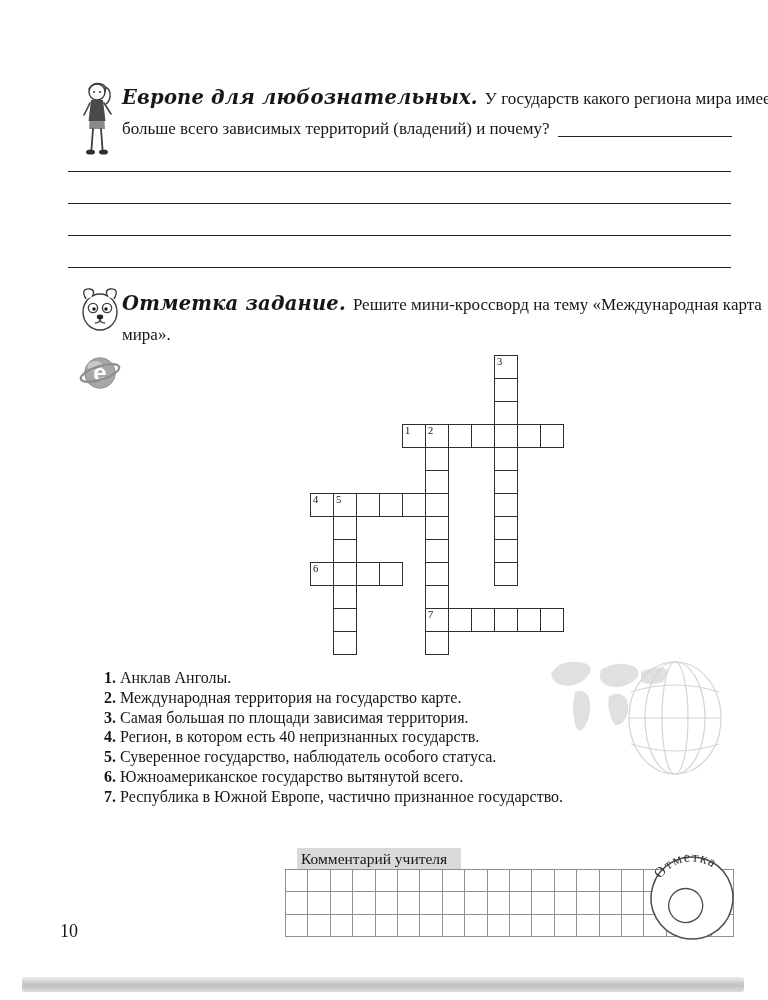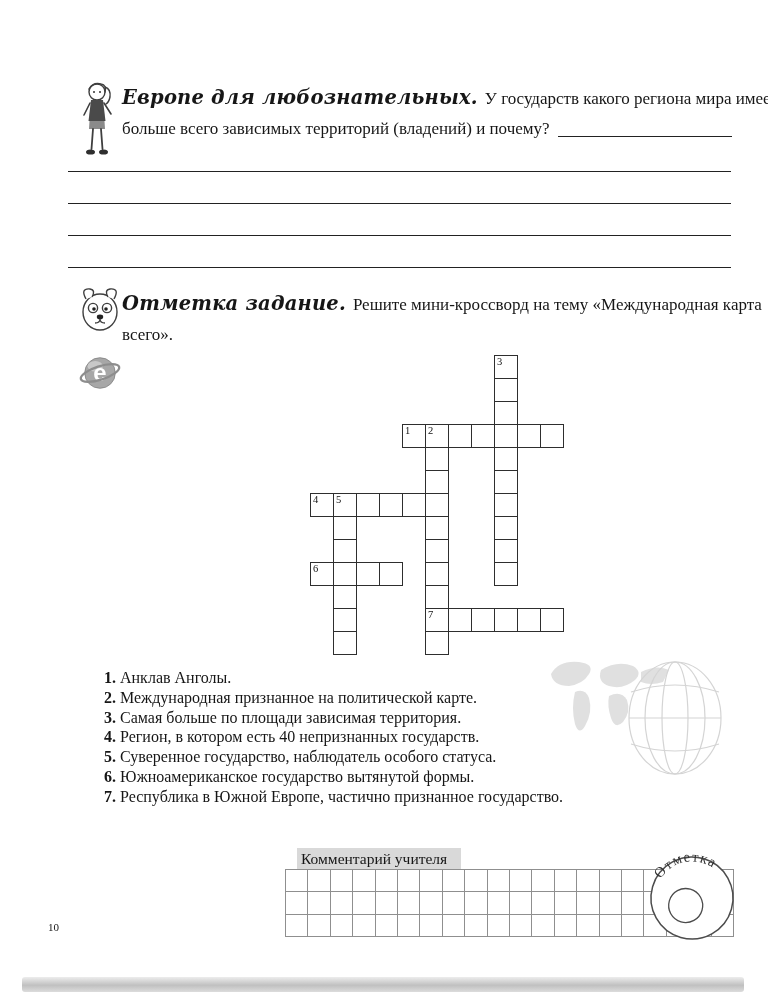--- a/index.html
+++ b/index.html
@@ -29,21 +29,21 @@
   .tlabel{position:absolute;left:297px;top:848px;background:#d9d9d9;font-size:15.5px;line-height:21px;padding:0 14px 0 4px;}
   .tgrid{position:absolute;left:285px;top:869px;width:448px;height:67px;
     border-right:1px solid #8f8f8f;border-bottom:1px solid #8f8f8f;
     background-image:
       repeating-linear-gradient(to right,#8f8f8f 0,#8f8f8f 1px,transparent 1px,transparent 22.4px),
       repeating-linear-gradient(to bottom,#8f8f8f 0,#8f8f8f 1px,transparent 1px,transparent 22.33px);}
   .stamp{position:absolute;left:644px;top:850px;width:96px;height:96px;transform:rotate(16deg);z-index:3;}
 
   .page-edge{position:absolute;left:22px;top:977px;width:722px;height:15px;border-radius:3px;
     background:linear-gradient(to bottom,#ededed,#c0c0c0 55%,#dcdcdc);}
-  .pagenum{position:absolute;left:48px;top:921px;font-size:11px;}
+  .pagenum{position:absolute;left:60px;top:921px;font-size:18px;}
 </style>
 </head>
 <body>
 
 <div class="page">
 
   <svg class="icon-curious" viewBox="0 0 36 78">
     <g stroke="#3f3f3f" stroke-width="1.4" fill="none" stroke-linecap="round">
       <circle cx="17" cy="12" r="8" fill="#fff"></circle>
       <path d="M9 9 Q13 2 21 4 Q27 5 25 12"></path>
@@ -83,21 +83,21 @@
     <circle cx="16" cy="23" r="1.8" fill="#222"></circle>
     <circle cx="28" cy="23" r="1.8" fill="#222"></circle>
     <ellipse cx="22" cy="31" rx="3.2" ry="2.4" fill="#222"></ellipse>
     <path d="M22 33 Q22 37 17 37 M22 33 Q22 37 27 37" stroke="#3f3f3f" stroke-width="1.3" fill="none"></path>
   </svg>
 
   <div class="pline" style="left:122px;top:292px;">
     <span class="script">Отметка задание.</span><span class="body-text">Решите мини-кроссворд на тему «Международная карта</span>
   </div>
   <div class="pline" style="left:122px;top:325px;">
-    <span class="body-text">всего».</span>
+    <span class="body-text">мира».</span>
   </div>
 
   <svg class="icon-ie" viewBox="0 0 46 46">
     <circle cx="23" cy="23" r="16" fill="#a7a7a7" stroke="#7e7e7e" stroke-width="0.8"></circle>
     <ellipse cx="18" cy="16" rx="8" ry="5.5" fill="#c8c8c8"></ellipse>
     <text x="23" y="31" text-anchor="middle" font-family="Liberation Sans, sans-serif" font-size="25" font-weight="bold" fill="#ffffff">e</text>
     <ellipse cx="23" cy="23" rx="21" ry="7" fill="none" stroke="#8d8d8d" stroke-width="2.4" transform="rotate(-18 23 23)"></ellipse>
   </svg>
 
   <div class="crossword">
@@ -174,25 +174,25 @@
       <ellipse cx="130" cy="66" rx="30" ry="56"></ellipse>
       <ellipse cx="130" cy="66" rx="13" ry="56"></ellipse>
       <path d="M86 40 Q130 26 174 40"></path>
       <line x1="84" y1="66" x2="176" y2="66"></line>
       <path d="M86 92 Q130 106 174 92"></path>
     </g>
   </svg>
 
   <ol class="clues">
     <li><b class="cn">1.</b><span>Анклав Анголы.</span></li>
-    <li><b class="cn">2.</b><span>Международная признанное на политической карте.</span></li>
-    <li><b class="cn">3.</b><span>Самая больше по площади зависимая территория.</span></li>
+    <li><b class="cn">2.</b><span>Международная территория на государство карте.</span></li>
+    <li><b class="cn">3.</b><span>Самая большая по площади зависимая территория.</span></li>
     <li><b class="cn">4.</b><span>Регион, в котором есть 40 непризнанных государств.</span></li>
     <li><b class="cn">5.</b><span>Суверенное государство, наблюдатель особого статуса.</span></li>
-    <li><b class="cn">6.</b><span>Южноамериканское государство вытянутой формы.</span></li>
+    <li><b class="cn">6.</b><span>Южноамериканское государство вытянутой всего.</span></li>
     <li><b class="cn">7.</b><span>Республика в Южной Европе, частично признанное государство.</span></li>
   </ol>
 
   <div class="tlabel">Комментарий учителя</div>
   <div class="tgrid"></div>
 
   <svg class="stamp" viewBox="0 0 96 96">
     <defs>
       <path id="stampArc" d="M 12.7 38.6 A 36.5 36.5 0 0 1 76 24.5"></path>
     </defs>

